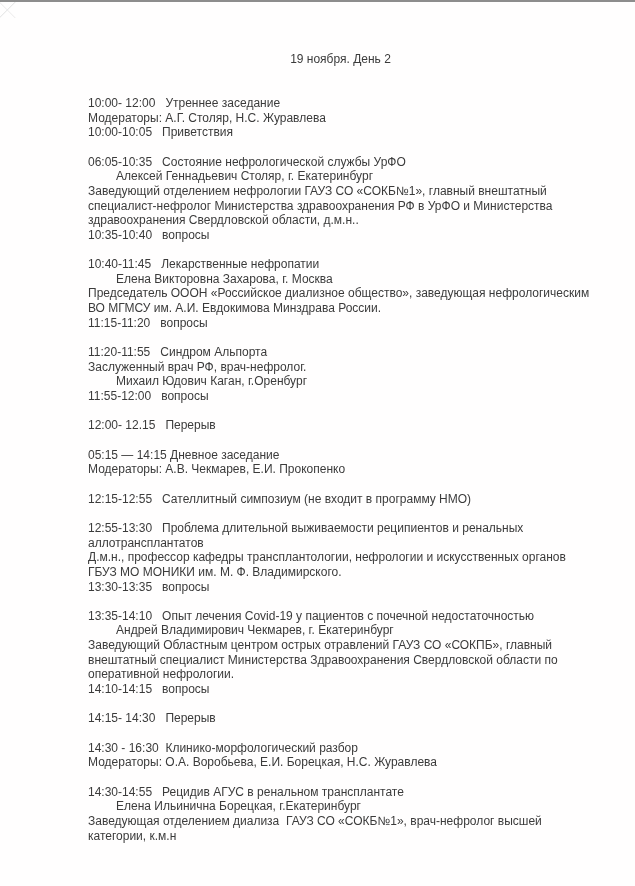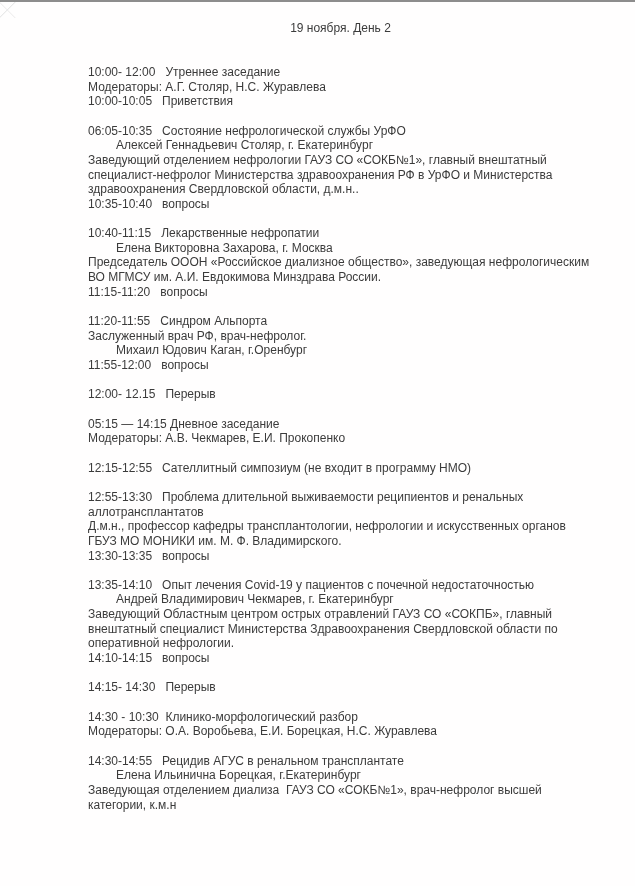--- a/index.html
+++ b/index.html
@@ -29,21 +29,21 @@
     position: absolute;
     top: 2px; left: 0;
     width: 16px; height: 16px;
     background:
       linear-gradient(135deg, transparent 44%, #e3e3e3 46%, transparent 52%),
       linear-gradient(45deg, transparent 44%, #ececec 46%, transparent 52%);
     opacity: 0.9;
   }
   .content {
     position: absolute;
-    top: 21px;
+    top: 52px;
     left: 88px;
     width: 505px;
   }
   .doc-title {
     text-align: center;
     white-space: pre;
     margin-bottom: 29.3px;
   }
   .block {
     margin-bottom: 14.65px;
@@ -71,21 +71,21 @@
         </div>
         <div class="block">
           <div class="line">06:05-10:35   Состояние нефрологической службы УрФО</div>
           <div class="line indent">Алексей Геннадьевич Столяр, г. Екатеринбург</div>
           <div class="line">Заведующий отделением нефрологии ГАУЗ СО «СОКБ№1», главный внештатный</div>
           <div class="line">специалист-нефролог Министерства здравоохранения РФ в УрФО и Министерства</div>
           <div class="line">здравоохранения Свердловской области, д.м.н..</div>
           <div class="line">10:35-10:40   вопросы</div>
         </div>
         <div class="block">
-          <div class="line">10:40-11:15   Лекарственные нефропатии</div>
+          <div class="line">10:40-11:45   Лекарственные нефропатии</div>
           <div class="line indent">Елена Викторовна Захарова, г. Москва</div>
           <div class="line">Председатель ОООН «Российское диализное общество», заведующая нефрологическим</div>
           <div class="line">ВО МГМСУ им. А.И. Евдокимова Минздрава России.</div>
           <div class="line">11:15-11:20   вопросы</div>
         </div>
         <div class="block">
           <div class="line">11:20-11:55   Синдром Альпорта</div>
           <div class="line">Заслуженный врач РФ, врач-нефролог.</div>
           <div class="line indent">Михаил Юдович Каган, г.Оренбург</div>
           <div class="line">11:55-12:00   вопросы</div>
@@ -112,21 +112,21 @@
           <div class="line indent">Андрей Владимирович Чекмарев, г. Екатеринбург</div>
           <div class="line">Заведующий Областным центром острых отравлений ГАУЗ СО «СОКПБ», главный</div>
           <div class="line">внештатный специалист Министерства Здравоохранения Свердловской области по</div>
           <div class="line">оперативной нефрологии.</div>
           <div class="line">14:10-14:15   вопросы</div>
         </div>
         <div class="block">
           <div class="line">14:15- 14:30   Перерыв</div>
         </div>
         <div class="block">
-          <div class="line">14:30 - 10:30  Клинико-морфологический разбор</div>
+          <div class="line">14:30 - 16:30  Клинико-морфологический разбор</div>
           <div class="line">Модераторы: О.А. Воробьева, Е.И. Борецкая, Н.С. Журавлева</div>
         </div>
         <div class="block">
           <div class="line">14:30-14:55   Рецидив АГУС в ренальном трансплантате</div>
           <div class="line indent">Елена Ильинична Борецкая, г.Екатеринбург</div>
           <div class="line">Заведующая отделением диализа  ГАУЗ СО «СОКБ№1», врач-нефролог высшей</div>
           <div class="line">категории, к.м.н</div>
         </div>
       </div>
   </div>

